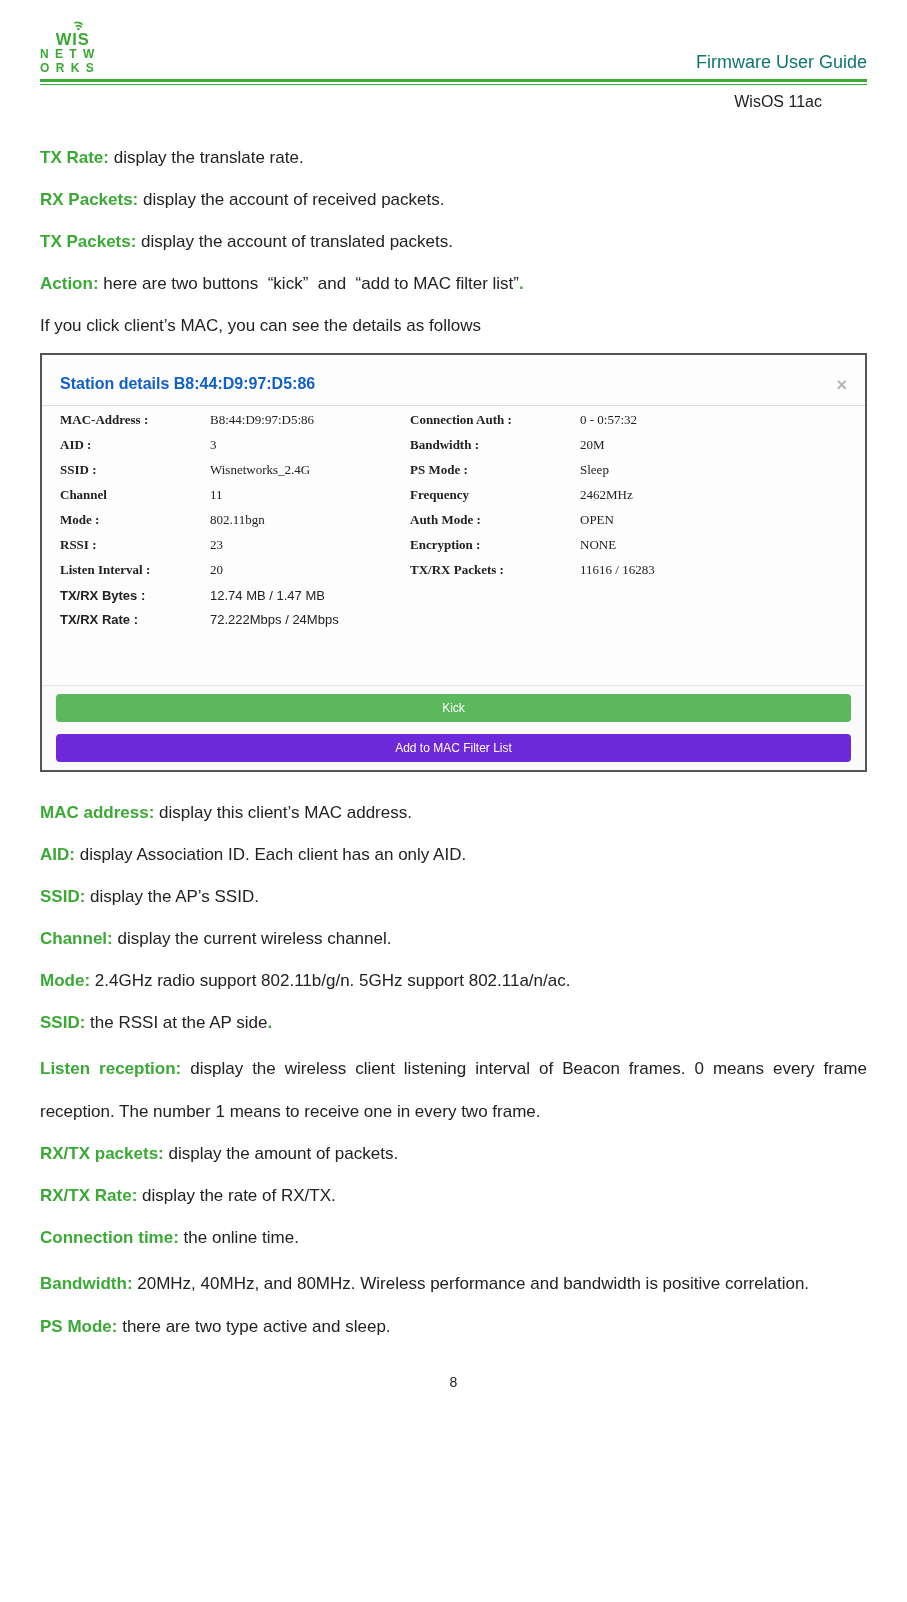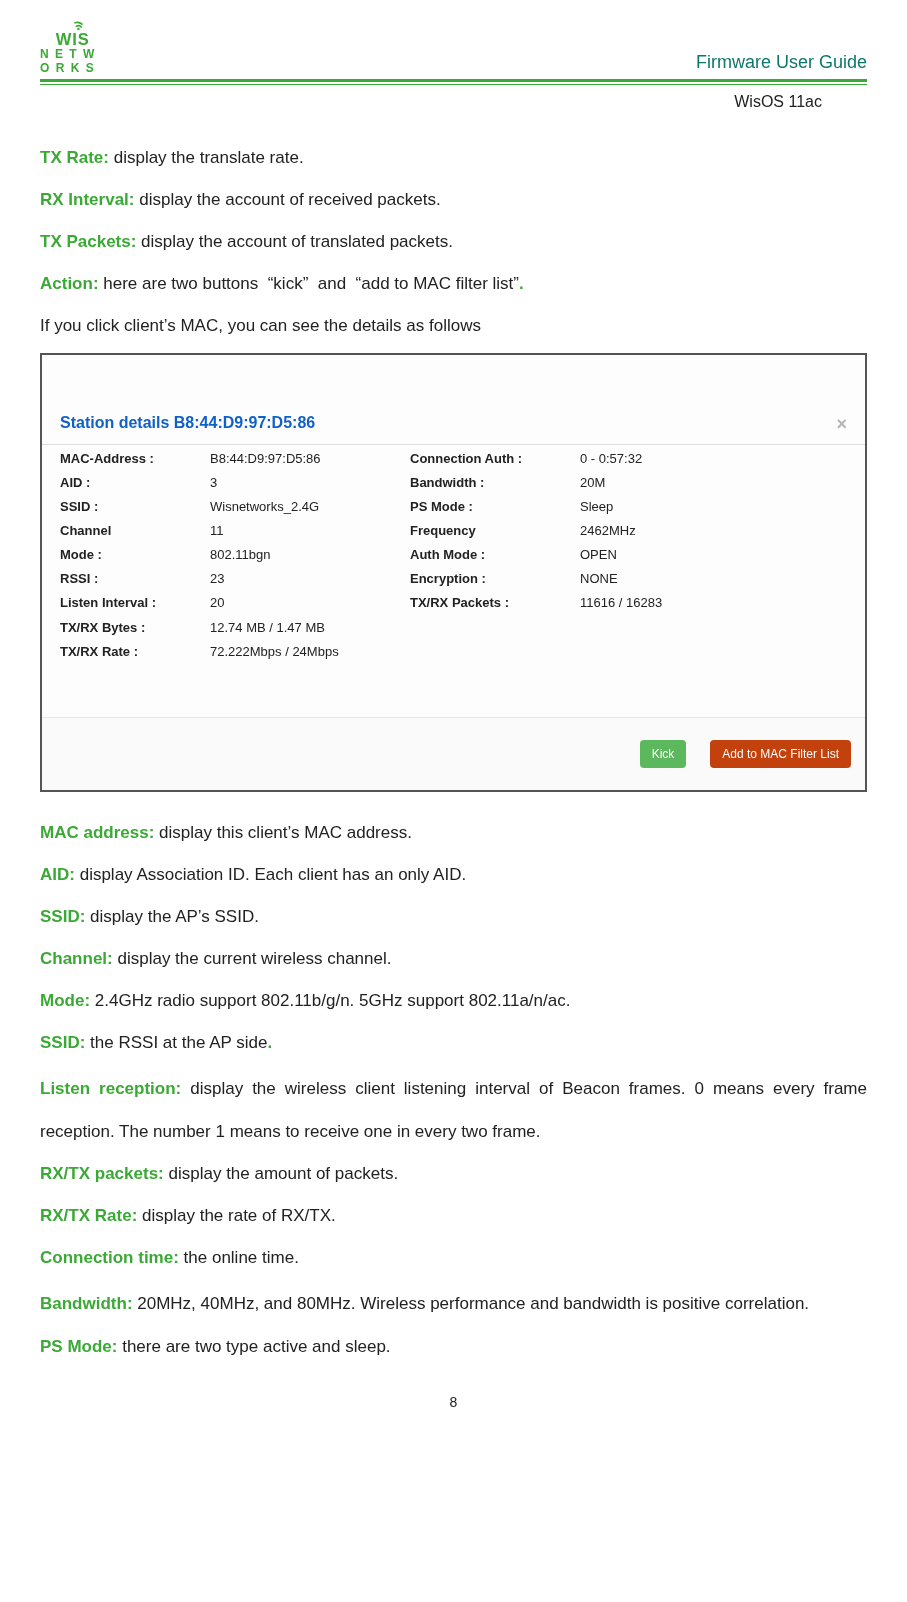--- a/index.html
+++ b/index.html
@@ -60,21 +60,21 @@
     color: #222;
     text-align: justify;
   }
   .gterm { color: #3BA935; font-weight: bold; }
   .modal {
     border: 2px solid #555;
     background: #fdfdfd;
     margin: 10px 0 24px 0;
     padding: 0;
   }
-  .modal-inner { padding: 6px 0 0 0; margin-top: 39px; }
+  .modal-inner { padding: 6px 0 0 0; }
   .modal-title {
     color: #1060c9;
     font-size: 16px;
     font-weight: 600;
     padding: 14px 18px 12px 18px;
     position: relative;
   }
   .close-x {
     position: absolute;
     right: 18px;
@@ -84,48 +84,50 @@
     cursor: pointer;
   }
   .modal hr { border: none; border-top: 1px solid #ddd; }
   .detail-grid {
     display: grid;
     grid-template-columns: 150px 200px 170px auto;
     font-size: 13px;
     padding: 6px 18px 10px 18px;
     row-gap: 9px;
     color: #222;
+    font-family: Liberation Serif, serif;
   }
   .dlabel { font-weight: 600; color: #222; }
   .dval { color: #222; }
   .extra-rows {
     padding: 0 18px 18px 18px;
     font-size: 13px;
     display: grid;
     grid-template-columns: 150px auto;
     row-gap: 9px;
   }
   .modal-footer {
     display: flex;
     justify-content: flex-end;
-    gap: 24px;
-    padding: 22px 14px;
+    gap: 12px;
+    padding: 8px 14px;
     border-top: 1px solid #e6e6e6;
     background: #fafafa;
+    flex-direction: column;
   }
   .btn {
     padding: 7px 12px;
     border-radius: 4px;
     font-size: 12px;
     color: #fff;
     border: none;
     cursor: pointer;
   }
   .btn-kick { background: #5cb85c; }
-  .btn-add { background: #c2410c; }
+  .btn-add { background: #6d28d9; }
   .page-num {
     text-align: center;
     font-size: 14px;
     margin-top: 30px;
     color: #222;
   }
 </style>
 </head>
 <body>
 
@@ -141,21 +143,21 @@
     </svg>
     <div class="logo-text">N E T W O R K S</div>
   </div>
   <div class="doc-title">Firmware User Guide</div>
 </div>
 <hr class="hr1">
 <hr class="hr2">
 <div class="sub-title">WisOS 11ac</div>
 
 <p class="body-text"><span class="gterm">TX Rate:</span><span> display the translate rate.</span></p>
-<p class="body-text"><span class="gterm">RX Interval:</span><span> display the account of received packets.</span></p>
+<p class="body-text"><span class="gterm">RX Packets:</span><span> display the account of received packets.</span></p>
 <p class="body-text"><span class="gterm">TX Packets:</span><span> display the account of translated packets.</span></p>
 <p class="body-text"><span class="gterm">Action:</span><span> here are two buttons &nbsp;“kick”&nbsp; and &nbsp;“add to MAC filter list”</span><span class="gterm">.</span></p>
 <p class="body-text">If you click client’s MAC, you can see the details as follows</p>
 
 <div class="modal">
   <div class="modal-inner">
     <div class="modal-title">
       <span>Station details </span><span>B8:44:D9:97:D5:86</span>
       <span class="close-x">×</span>
     </div>

